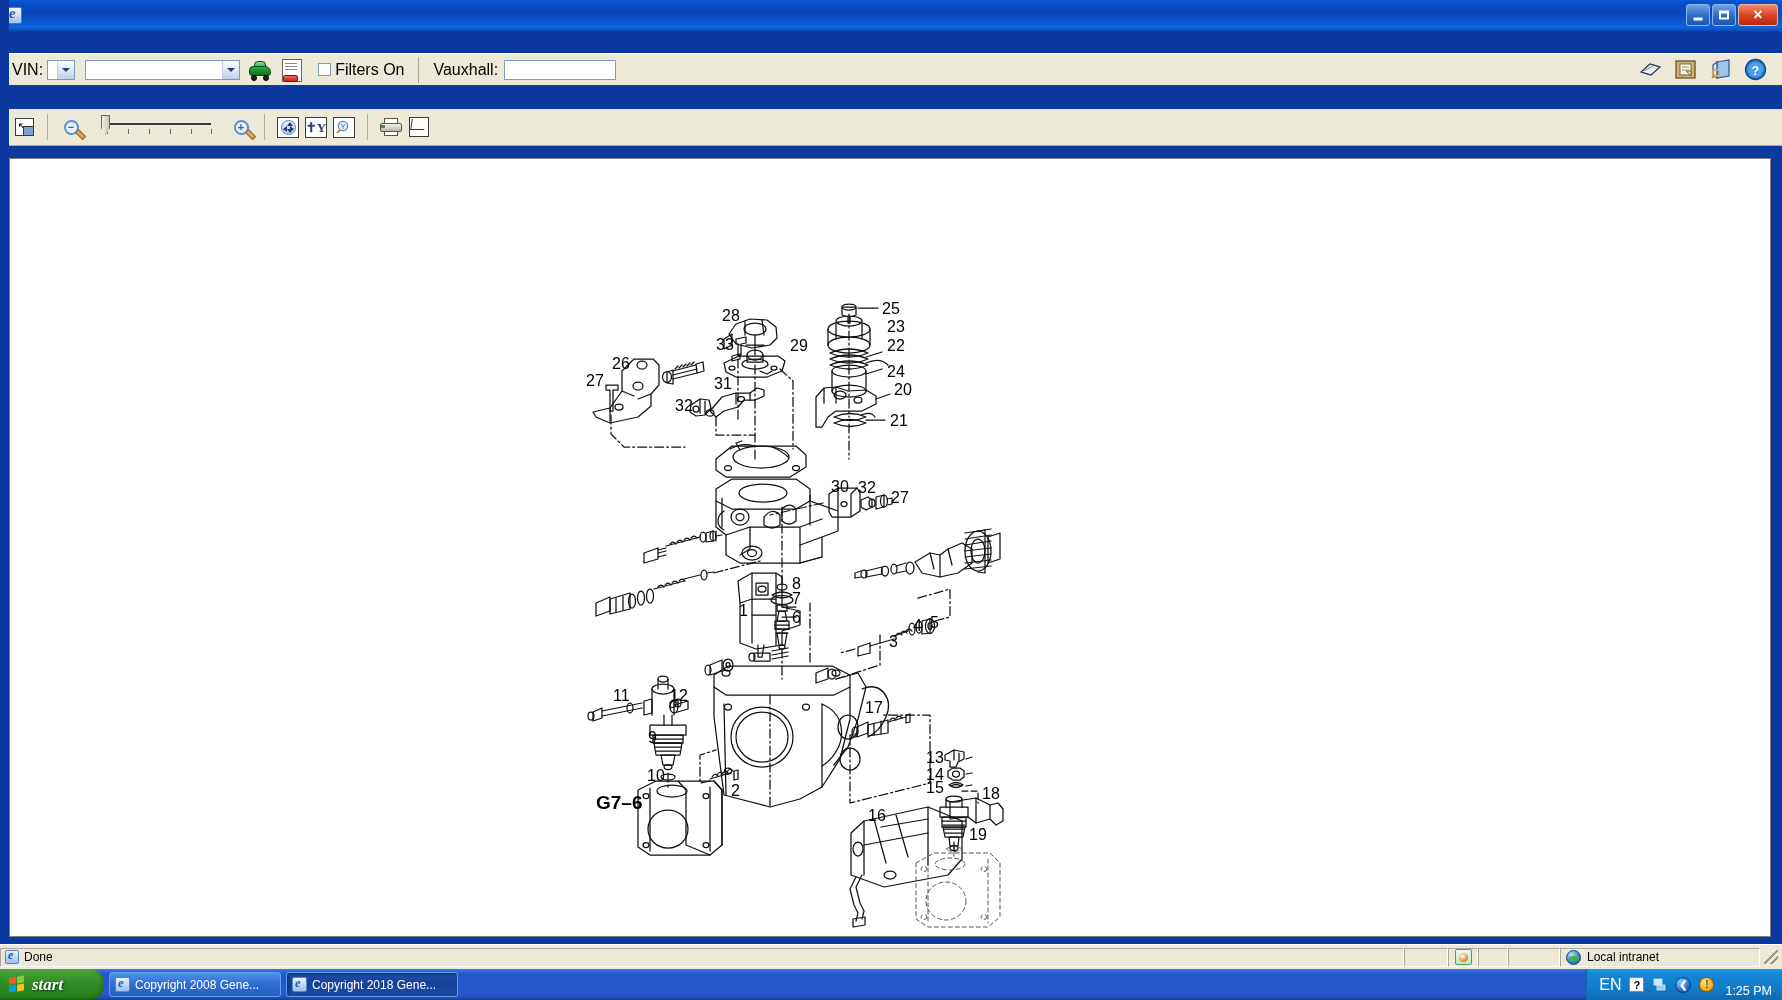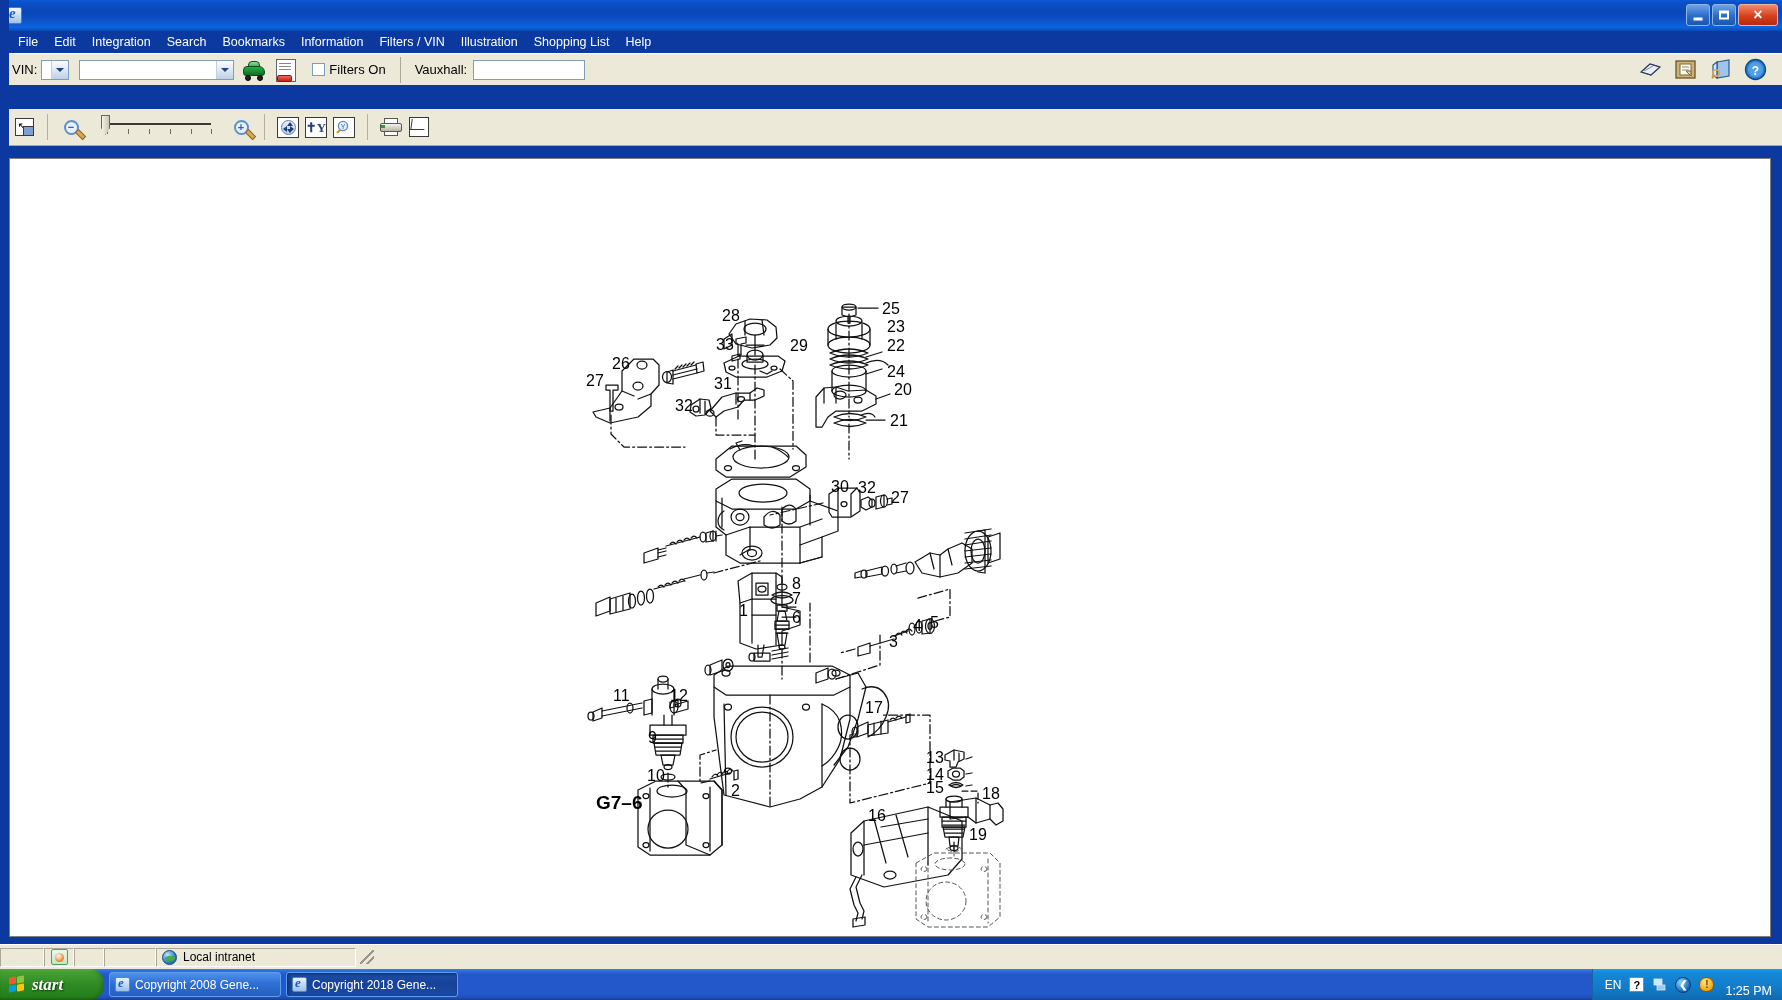--- a/index.html
+++ b/index.html
@@ -60,21 +60,21 @@
     color: #ffffff; font-size: 12.5px; padding: 2px 8px; white-space: nowrap;
     cursor: default;
   }
 
   
   .vinbar {
     position: absolute; left: 0; top: 53px; width: 1782px; height: 32px;
     background: #ECE9D8; border-top: 1px solid #ffffff;
     display: flex; align-items: center; padding-left: 12px; gap: 0;
   }
-  .lbl { font-size: 13px; color: #000; }
+  .lbl { font-size: 16px; color: #000; }
   .vin-select {
     margin-left: 4px; width: 28px; height: 20px; background: #fff;
     border: 1px solid #7f9db9; display: flex; align-items: stretch;
   }
   .ddbtn {
     width: 17px; background: linear-gradient(to bottom,#fcfcfe,#dfe8f4 50%,#bed0e8);
     border-left: 1px solid #c3cfe0;
     display: flex; align-items: center; justify-content: center;
   }
   .caret { width: 0; height: 0; border-left: 4px solid transparent;
@@ -253,21 +253,21 @@
   .tb-ie { width: 15px; height: 15px; background: linear-gradient(#eaf3ff,#9cc0e8);
            border: 1px solid #5a86bc; border-radius: 2px; position: relative; flex: 0 0 auto; }
   .tb-ie::after { content:"e"; position:absolute; left:2px; top:-3px; font-family:"Liberation Serif",serif;
                   font-style:italic; font-size:13px; font-weight:bold; color:#1a5fc0; }
   .tray {
     position: absolute; right: 0; top: 0; height: 31px; display: flex; align-items: center;
     gap: 8px; padding: 0 10px 0 12px;
     background: linear-gradient(to bottom,#1aa0e8 0%,#1488d8 12%,#127cc8 60%,#0f6ab0 100%);
     border-left: 1px solid #1464a8;
   }
-  .tray .t-txt { color: #fff; font-size: 12px; }
+  .tray .t-txt { color: #fff; font-size: 16px; }
   .tray-ico { width: 15px; height: 15px; position: relative; }
   .ti-help { background:#fff; border:1px solid #888; color:#000; font-size:11px; font-weight:bold;
              display:flex; align-items:center; justify-content:center; border-radius:1px; }
   .ti-blue { width: 16px; height: 16px; border-radius: 50%;
              background: radial-gradient(circle at 35% 30%, #8fd4ff, #1c6ec4 65%, #0d4f98);
              border: 1px solid #0a3f7c; display:flex; align-items:center; justify-content:center;
              color:#fff; font-size:10px; font-weight:bold; }
   .ti-shield { width: 15px; height: 15px; border-radius: 50% 50% 45% 45%;
              background: radial-gradient(circle at 40% 30%, #ffe680, #f0a81a 70%, #c07d06);
              border: 1px solid #8a5a04; display:flex; align-items:center; justify-content:center;
@@ -292,32 +292,20 @@
         </div>
       <div class="wbtn">
           <div class="g max-g"></div>
         </div>
       <div class="wbtn close">
         <div class="g cls-g">×</div>
       </div>
     </div>
   </div>
 
-  <div class="menubar">
-    <div class="mi">File</div>
-    <div class="mi">Edit</div>
-    <div class="mi">Integration</div>
-    <div class="mi">Search</div>
-    <div class="mi">Bookmarks</div>
-    <div class="mi">Information</div>
-    <div class="mi">Filters / VIN</div>
-    <div class="mi">Illustration</div>
-    <div class="mi">Shopping List</div>
-    <div class="mi">Help</div>
-  </div>
 
   <div class="vinbar">
     <span class="lbl">VIN:</span>
     <div class="vin-select">
       <div style="flex:1"></div>
       <div class="ddbtn">
           <div class="caret"></div>
         </div>
     </div>
     <div class="vin-input">
@@ -824,20 +812,24 @@
 
       <text x="586" y="650" font-family="Liberation Sans, sans-serif" font-size="19" font-weight="bold" fill="#000">G7–6</text>
     </svg>
   </div>
 
   <div class="frame-l"></div>
   <div class="frame-r"></div>
   <div class="frame-b"></div>
 
   <div class="statusbar">
+    <div class="st-pane st-main">
+      <div class="st-ie"></div>
+      <span class="st-txt">Done</span>
+    </div>
     <div class="st-pane st-small"></div>
     <div class="st-pane st-small2" style="justify-content:center">
       <div class="sb-rssico"></div>
     </div>
     <div class="st-pane st-small2"></div>
     <div class="st-pane st-small3"></div>
     <div class="st-pane st-zone">
       <div class="globe"></div>
       <span class="st-txt">Local intranet</span>
     </div>

